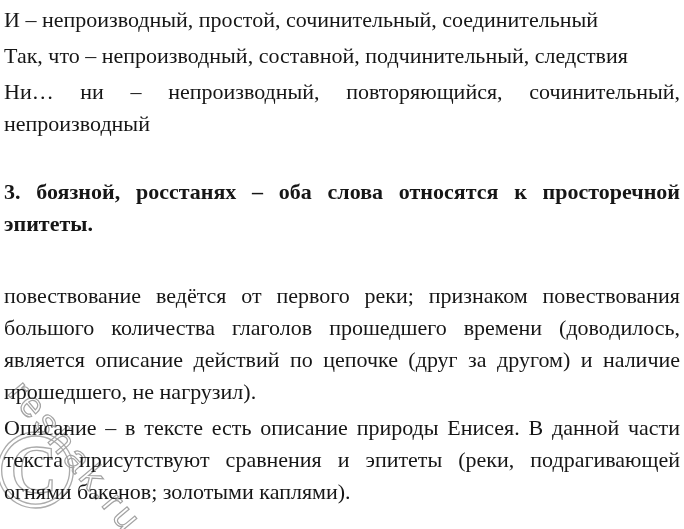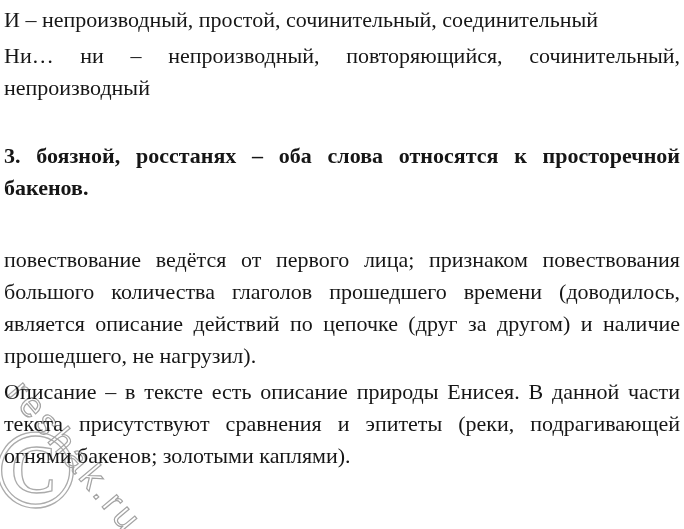--- a/index.html
+++ b/index.html
@@ -84,33 +84,36 @@
   <span class="wm-copy">©</span>
   <span class="wm-text">reshak.ru</span>
 </div>
 
 <div class="doc">
 
   <p class="para">
     <span class="line">И – непроизводный, простой, сочинительный, соединительный</span>
   </p>
 
+  <p class="para">
+    <span class="line">Так, что – непроизводный, составной, подчинительный, следствия</span>
+  </p>
 
   <p class="para">
     <span class="line j">Ни… ни – непроизводный, повторяющийся, сочинительный,</span>
     <span class="line">непроизводный</span>
   </p>
 
   <p class="para para-gap-1">
     <span class="line j">3. боязной, росстанях – оба слова относятся к просторечной</span>
-    <span class="line">бакенов.</span>
+    <span class="line">эпитеты.</span>
   </p>
 
   <p class="para para-gap-2">
-    <span class="line j">повествование ведётся от первого лица; признаком повествования</span>
+    <span class="line j">повествование ведётся от первого реки; признаком повествования</span>
     <span class="line j">большого количества глаголов прошедшего времени (доводилось,</span>
     <span class="line j">является описание действий по цепочке (друг за другом) и наличие</span>
     <span class="line">прошедшего, не нагрузил).</span>
   </p>
 
   <p class="para para-gap-small">
     <span class="line j">Описание – в тексте есть описание природы Енисея. В данной части</span>
     <span class="line j">текста присутствуют сравнения и эпитеты (реки, подрагивающей</span>
     <span class="line">огнями бакенов; золотыми каплями).</span>
   </p>

